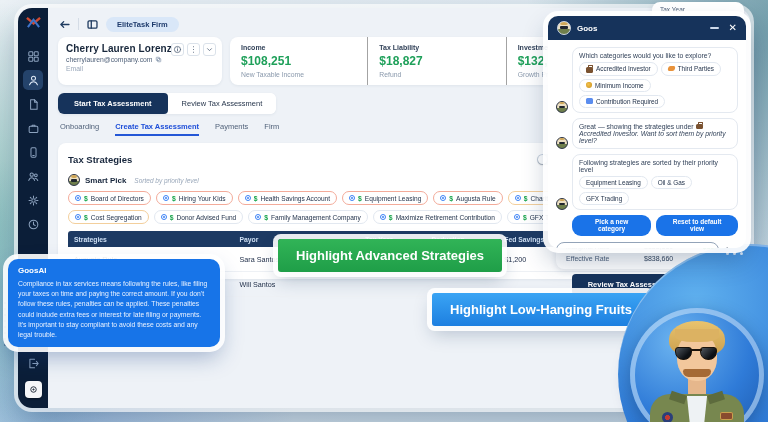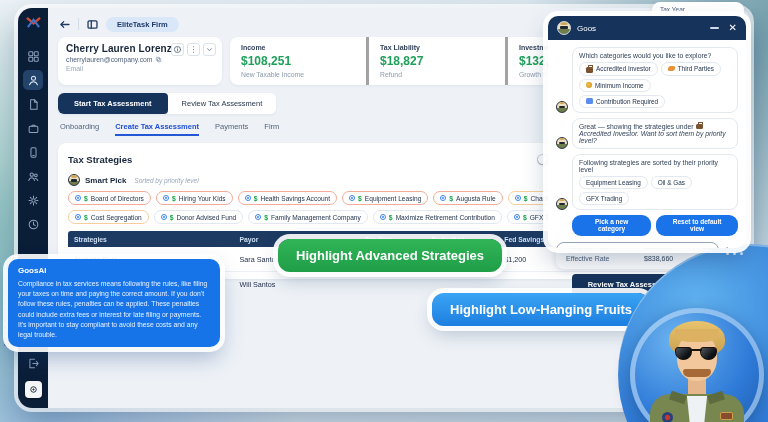--- a/index.html
+++ b/index.html
@@ -42,21 +42,21 @@
   .client-card { width:164px; flex:none; padding:6px 8px; position:relative; }
   .client-name { font-size:10px; font-weight:bold; color:#18273b; letter-spacing:.1px; }
   .client-email { font-size:6.8px; color:#51627a; margin-top:2px; display:flex; align-items:center; gap:3px; }
   .client-email svg { width:7px; height:7px; stroke:#8294ab; fill:none; stroke-width:1.4; }
   .client-email-label { font-size:6.8px; color:#9aa8ba; margin-top:2px; }
   .client-actions { position:absolute; right:6px; top:6px; display:flex; gap:3px; }
   .mini-btn { width:13px; height:13px; border:1px solid #dbe2ea; border-radius:3px; display:flex; align-items:center; justify-content:center; color:#5b6b80; font-size:8px; cursor:pointer; background:#fff; }
   .mini-btn svg { width:9px; height:9px; stroke:currentColor; fill:none; stroke-width:1.5; stroke-linecap:round; }
 
   .stats-card { flex:1; display:flex; padding:0; }
-  .stat { flex:1; padding:7px 11px; border-left:3px solid #a3a3a3; }
+  .stat { flex:1; padding:7px 11px; border-left:1px solid #a3a3a3; }
   .stat:first-child { border-left:none; }
   .stat-label { font-size:7px; color:#33435a; font-weight:bold; }
   .stat-value { font-size:12px; font-weight:bold; color:#1fa05a; margin-top:3px; }
   .stat-sub { font-size:6.8px; color:#8a99ac; margin-top:3px; }
 
   .taxyear-card { position:absolute; left:652px; top:2px; width:92px; height:44px; background:#fff; border-radius:8px; padding:4px 8px; z-index:30; box-shadow:0 2px 6px rgba(25,50,90,.15); }
   .taxyear-label { font-size:6.5px; color:#51627a; }
   .taxyear-select { margin-top:3px; width:76px; height:12px; border:1px solid #d6dee8; border-radius:3px; }
 
   .assess-row { display:inline-flex; background:#fff; border-radius:6px; margin-top:8px; box-shadow:0 1px 3px rgba(25,50,90,.07); overflow:hidden; }
@@ -104,37 +104,37 @@
 
   .rates-card { position:absolute; right:8px; top:228px; width:186px; background:#fff; border-radius:8px; padding:7px 10px; z-index:5; box-shadow:0 2px 6px rgba(25,50,90,.12); }
   .rate-row { display:flex; align-items:center; font-size:7px; margin-top:5px; }
   .rate-row:first-child { margin-top:0; }
   .rate-label { color:#51627a; flex:1; }
   .rate-v1 { color:#33435a; width:46px; }
   .rate-v2 { color:#1fa05a; font-weight:bold; width:42px; text-align:right; }
   .review-bottom { position:absolute; right:60px; top:266px; z-index:5; }
 
   
-  .float-btn { position:absolute; border:none; color:#fff; font-family:inherit; font-weight:bold; border-radius:12px; cursor:pointer;
+  .float-btn { position:absolute; border:none; color:#fff; font-family:inherit; font-weight:bold; border-radius:3px; cursor:pointer;
     box-shadow:0 0 0 5px rgba(255,255,255,.9), 0 8px 18px rgba(20,50,90,.25); z-index:30; }
   .float-green { left:278px; top:239px; font-size:13px; padding:9px 18px; background:linear-gradient(180deg,#31b457,#1f9e48); }
   .float-blue  { left:432px; top:293px; font-size:13px; padding:9px 18px; background:linear-gradient(180deg,#3aa4f4,#1d7fe0); }
 
   
   .goosai { position:absolute; left:8px; top:259px; width:212px; background:#1774e8; border-radius:10px; padding:7px 10px; z-index:45;
     box-shadow:0 0 0 5px rgba(255,255,255,.9), 0 10px 22px rgba(20,60,130,.35); }
   .goosai-title { font-size:8px; font-weight:bold; color:#fff; }
   .goosai-body { font-size:6.8px; color:#e8f1ff; line-height:1.5; margin-top:4px; }
 
   
   .chat { position:absolute; left:548px; top:16px; width:198px; height:232px; background:#fff; border-radius:10px; z-index:60;
     display:flex; flex-direction:column; box-shadow:0 0 0 5px rgba(255,255,255,.92), 0 12px 26px rgba(20,50,90,.3); overflow:hidden; }
   .chat-head { background:#16335b; height:24px; display:flex; align-items:center; gap:6px; padding:0 9px; flex:none; }
   .chat-head .gavatar { width:14px; height:14px; border-color:#cfd8e4; }
-  .chat-title { color:#fff; font-size:8px; font-weight:normal; flex:1; }
+  .chat-title { color:#fff; font-size:8px; font-weight:bold; flex:1; }
   .chat-min { width:9px; height:2px; background:#cdd9ea; border-radius:1px; cursor:pointer; margin-right:4px; }
   .chat-close { color:#fff; font-size:10px; line-height:1; cursor:pointer; }
   .chat-body { flex:1; padding:7px 8px 6px; display:flex; flex-direction:column; gap:5px; overflow:hidden; }
   .msg-row { display:flex; gap:4px; align-items:flex-end; }
   .bubble { border:1px solid #e4e9f0; border-radius:8px; padding:4px 6px; font-size:6.8px; color:#33435a; background:#fff; flex:1; }
   .bubble-chips { display:flex; flex-wrap:wrap; gap:3px; margin-top:3px; }
   .cchip { display:inline-flex; align-items:center; gap:3px; border:1px solid #e2e8f0; border-radius:8px; padding:2px 6px; font-size:6.4px; color:#24344c; cursor:pointer; background:#fff; white-space:nowrap; }
   .ci-briefcase { width:7px; height:5.5px; background:#7a5230; border-radius:1.5px; position:relative; display:inline-block; flex:none; margin-top:2px; }
   .ci-briefcase::before { content:""; position:absolute; top:-2px; left:2px; width:3px; height:2px; border:1px solid #7a5230; border-bottom:none; border-radius:1px; }
   .ci-handshake { width:7px; height:5px; background:#e8923a; display:inline-block; border-radius:2px; transform:skewX(-14deg); flex:none; }

